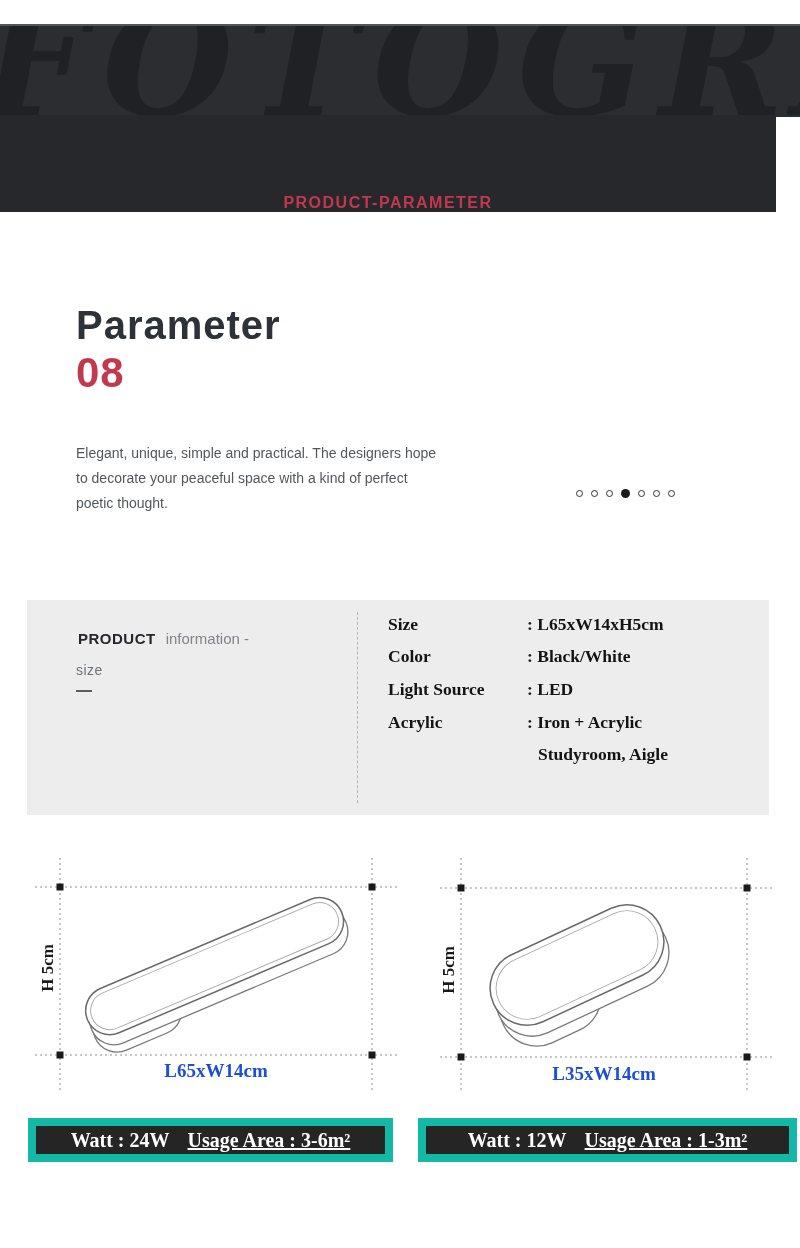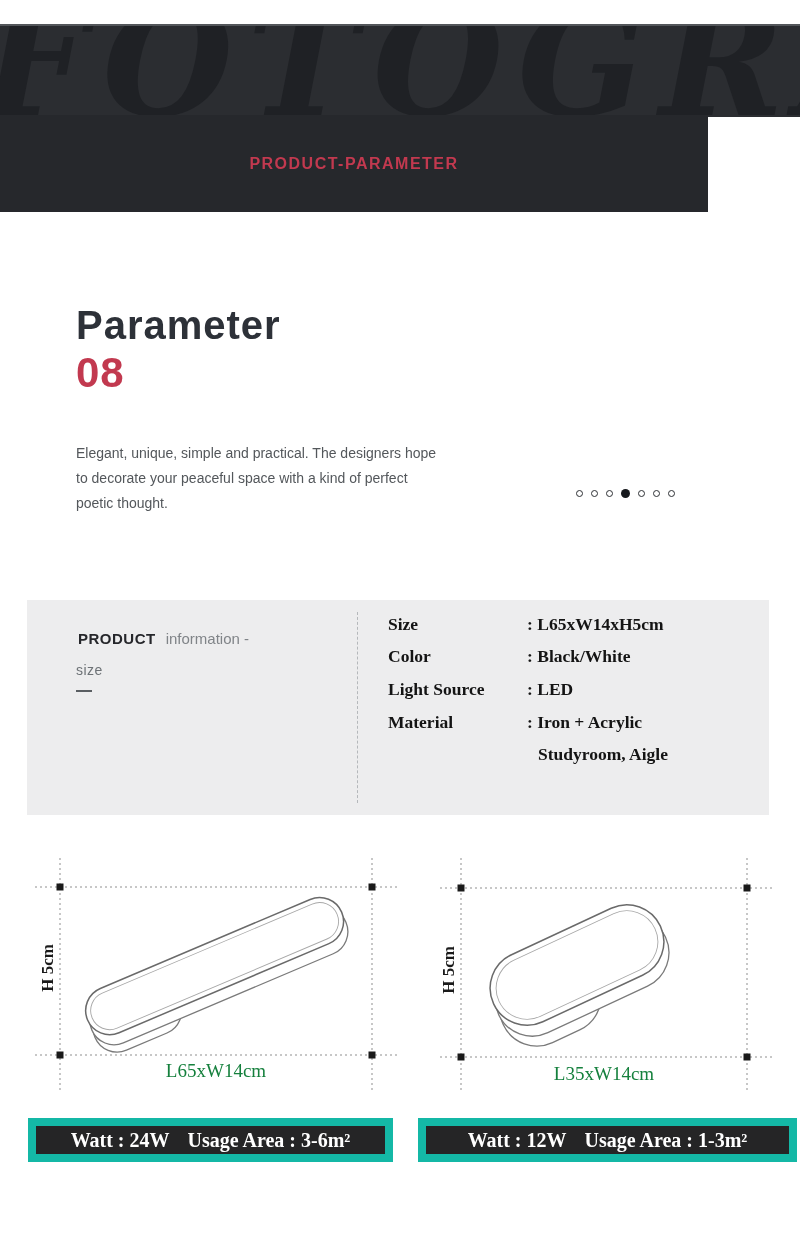--- a/index.html
+++ b/index.html
@@ -12,22 +12,22 @@
   .watermark{position:absolute;left:-18px;top:-52px;font-family:"DejaVu Serif",serif;
              font-style:italic;font-weight:bold;font-size:150px;letter-spacing:14px;
              color:#1f2125;white-space:nowrap;user-select:none;}
   .nav-item{position:absolute;top:60px;color:#989da2;font-size:11.5px;letter-spacing:1.2px;margin-top:40px;}
   .nav-scene{left:82px;font-size:10.5px;}
   .nav-photo{left:145px;}
   .nav-param{left:228px;}
   .nav-details{left:304px;}
 
   
-  .section-band{position:absolute;left:0;top:115px;width:708px;height:97px;background:#26282c;
-                display:flex;align-items:center;justify-content:center;}
+  .section-band{position:absolute;left:0;top:115px;width:776px;height:97px;background:#26282c;
+                display:flex;align-items:flex-end;justify-content:center;}
   .section-band-title{font-weight:bold;font-size:16px;letter-spacing:1.5px;}
 
   
   .page-title{position:absolute;left:76px;top:303px;font-size:40px;font-weight:bold;
               color:#2d3138;letter-spacing:1px;}
   .page-number{position:absolute;left:76px;top:349px;font-size:42px;font-weight:bold;
                letter-spacing:1px;}
   .page-desc{position:absolute;left:76px;top:441px;width:362px;font-size:14px;
              line-height:25px;color:#53575b;}
   .dots{position:absolute;left:576px;top:487px;display:flex;align-items:center;gap:8px;height:12px;}
@@ -50,31 +50,31 @@
   .spec-label{width:139px;flex:none;}
   .spec-extra{padding-left:150px;}
 
   
   .diagram-svg{position:absolute;}
   .dim-height{position:absolute;width:80px;text-align:center;transform:rotate(-90deg);
               font-family:"Liberation Serif",serif;font-weight:bold;font-size:17px;color:#1a1a1a;}
   .dim-h-left{left:8px;top:958px;}
   .dim-h-right{left:409px;top:960px;}
   .dim-size{position:absolute;width:200px;text-align:center;
-            font-family:"Liberation Serif",serif;font-weight:normal;font-size:19px;color:#15803d;}
+            font-family:"Liberation Serif",serif;font-weight:bold;font-size:19px;color:#1d4ed8;}
   .dim-size-left{left:116px;top:1060px;}
   .dim-size-right{left:504px;top:1063px;}
 
   
   .watt-banner{position:absolute;top:1118px;height:44px;background:#252526;border:8px solid #14b8a6;
                box-sizing:border-box;display:flex;align-items:center;justify-content:center;
                color:#ffffff;font-family:"Liberation Serif",serif;font-weight:bold;font-size:20px;}
   .watt-left{left:28px;width:365px;}
   .watt-right{left:418px;width:379px;}
-  .watt-banner .usage{margin-left:18px;}
+  .watt-banner .usage{margin-left:18px;text-decoration:underline;}
 </style>
 </head>
 <body>
 
 <div class="canvas">
 
   <div class="top-header">
     <div class="watermark">FOTOGRAF</div>
     <span class="nav-item nav-scene">scene</span>
     <span class="nav-item nav-photo">Photograph</span>
@@ -114,21 +114,21 @@
       </div>
       <div class="spec-row">
         <span class="spec-label">Color</span>
         <span class="spec-value">: Black/White</span>
       </div>
       <div class="spec-row">
         <span class="spec-label">Light Source</span>
         <span class="spec-value">: LED</span>
       </div>
       <div class="spec-row">
-        <span class="spec-label">Material</span>
+        <span class="spec-label">Acrylic</span>
         <span class="spec-value">: Iron + Acrylic</span>
       </div>
       <div class="spec-row">
         <span class="spec-extra">Studyroom, Aigle</span>
       </div>
     </div>
   </div>
 
   <svg class="diagram-svg" style="left:20px;top:845px" width="390" height="250">
     <g stroke="#8f8f8f" stroke-width="1" stroke-dasharray="2,3">

